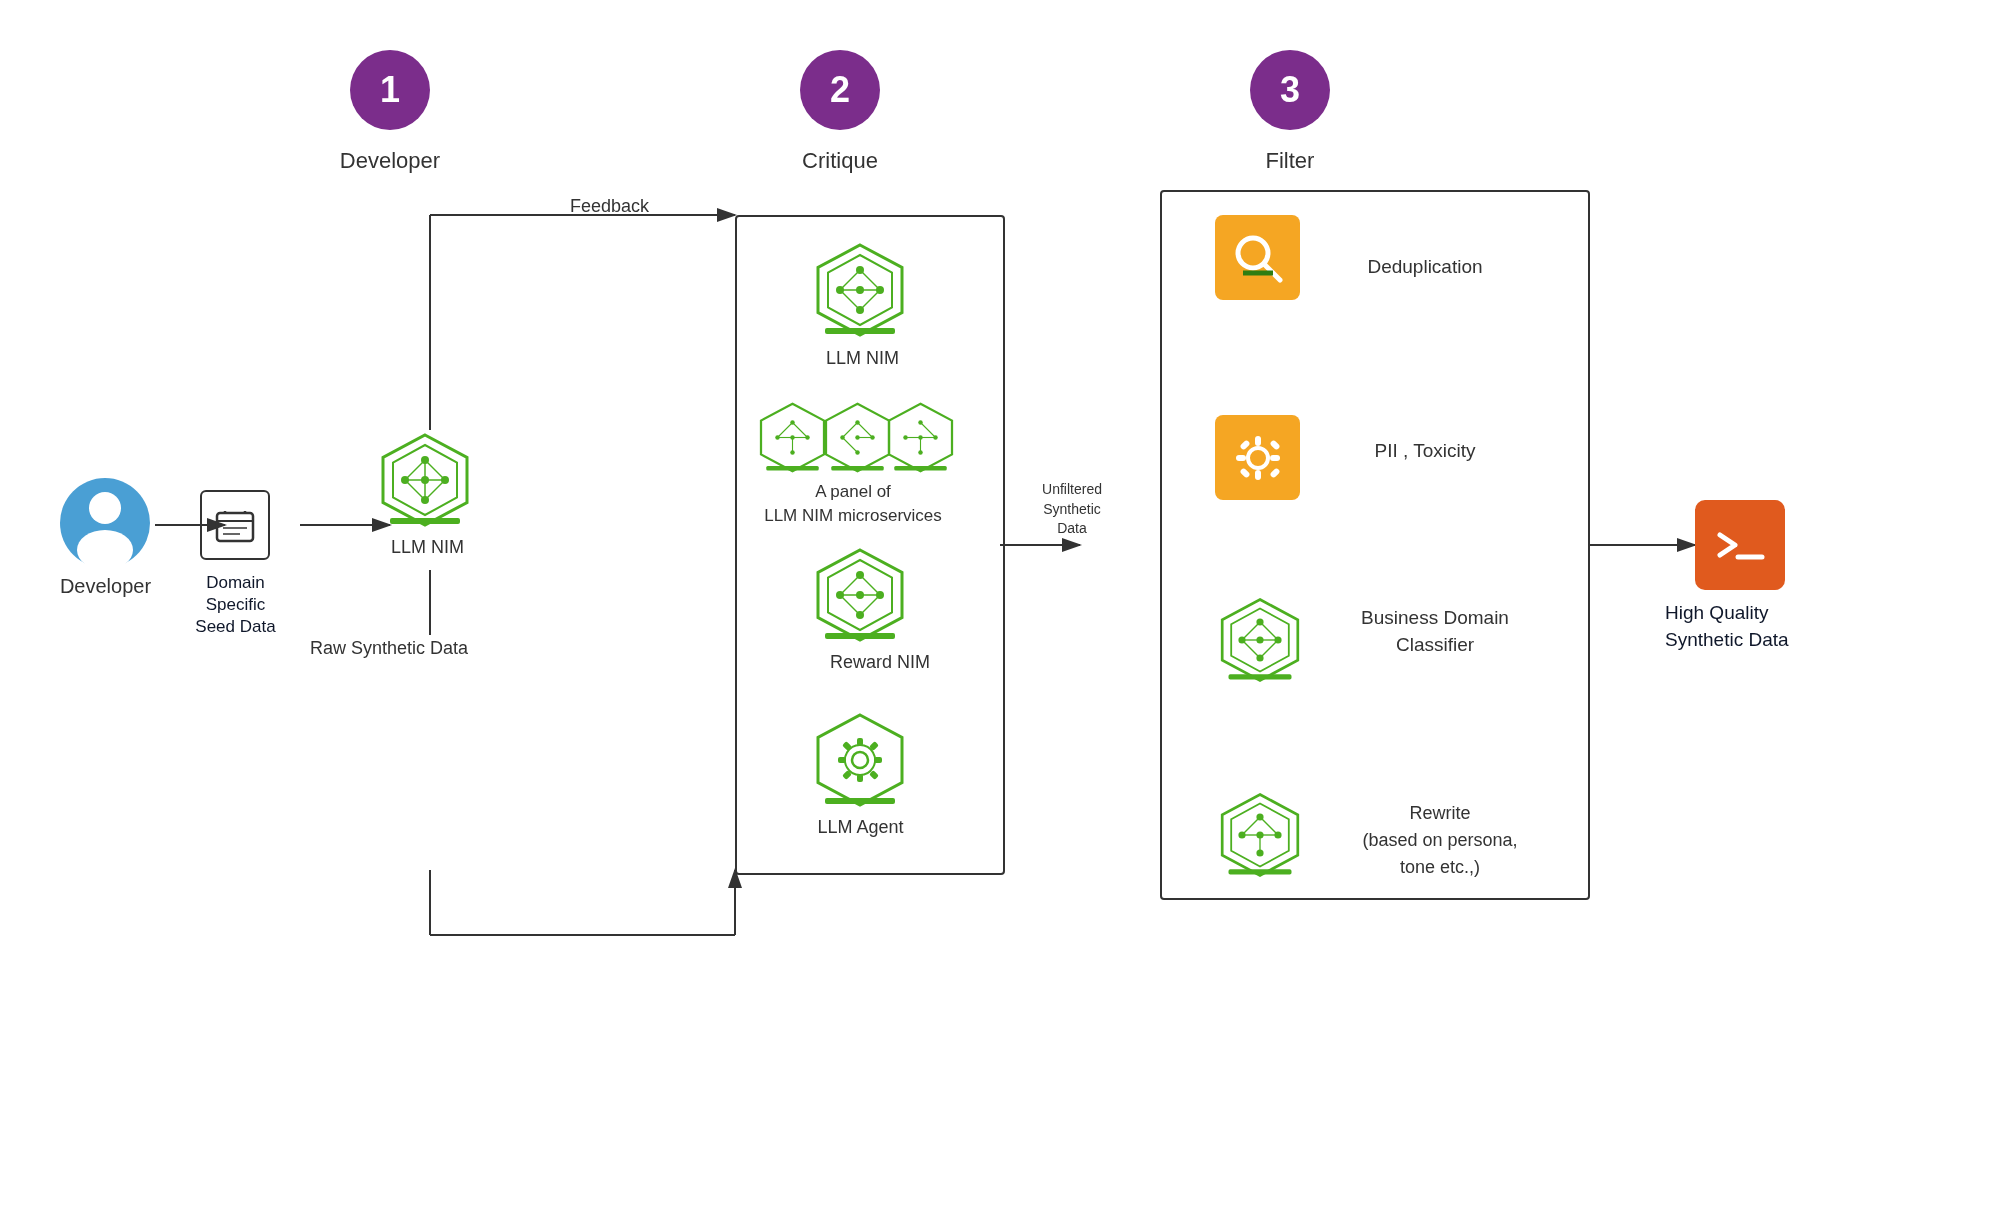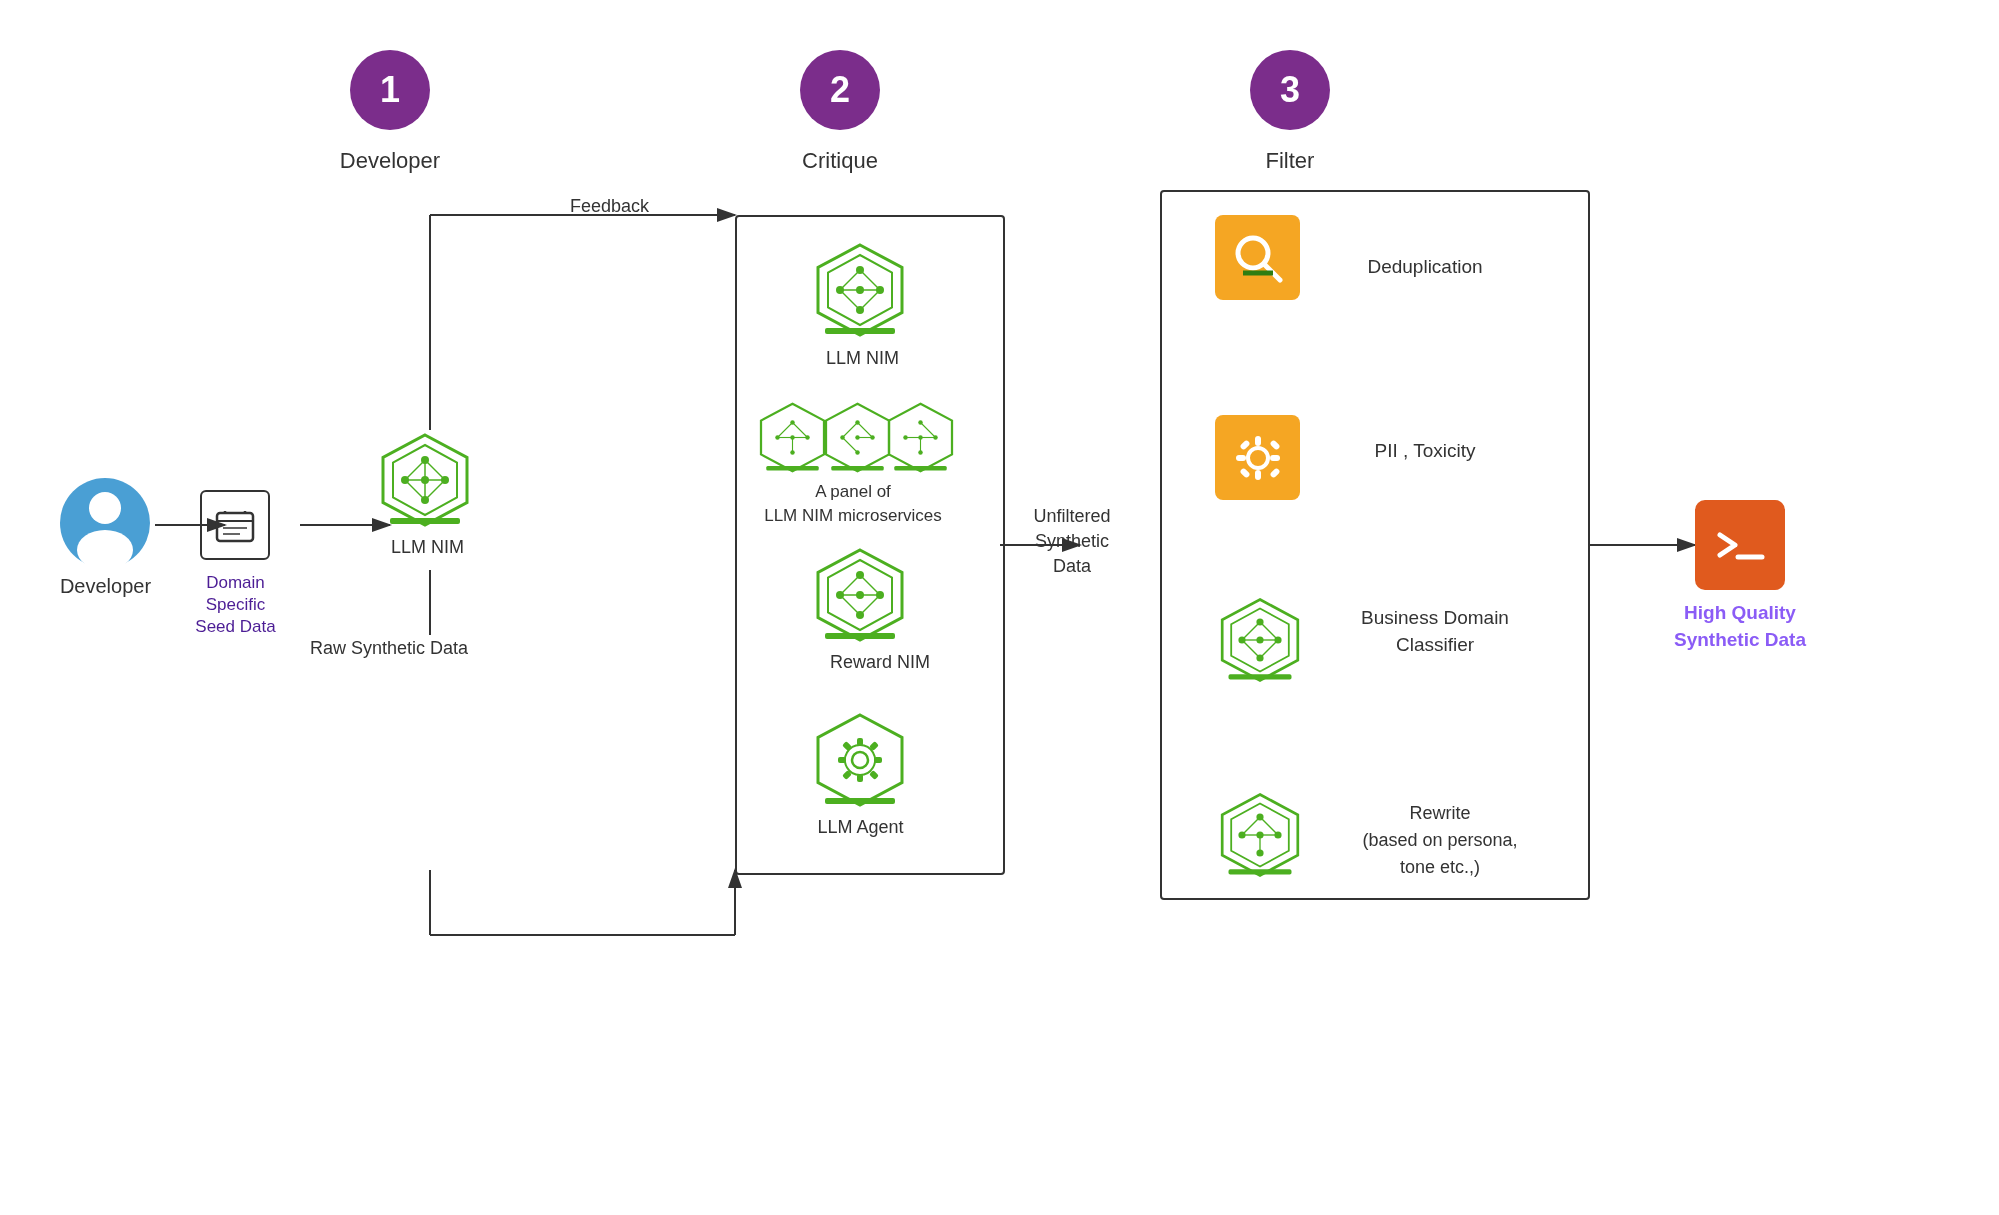--- a/index.html
+++ b/index.html
@@ -51,21 +51,21 @@
       height: 70px;
       border: 2px solid #333;
       border-radius: 6px;
       display: flex;
       align-items: center;
       justify-content: center;
     }
     .seed-data-label {
       position: absolute;
       font-size: 18px;
-      color: #4c1d95;
+      color: #0f172a;
       text-align: center;
       line-height: 1.3;
     }
 
     
     .panel-box {
       position: absolute;
       border: 2px solid #333;
       border-radius: 4px;
     }
@@ -133,24 +133,23 @@
     .unfiltered-label {
       position: absolute;
       font-size: 18px;
       color: #333;
       text-align: center;
     }
 
     .high-quality-label {
       position: absolute;
       font-size: 19px;
-      color: #8b5cf6;
-      text-align: center;
+      color: #0f172a;
+      text-align: left;
       line-height: 1.4;
-      font-weight: bold;
     }
   </style>
 </head>
 <body>
 
 <div class="diagram-container">
 
   <svg class="arrow-svg">
     <defs>
       <marker id="arrowhead" markerWidth="10" markerHeight="7" refX="9" refY="3.5" orient="auto">
@@ -350,21 +349,21 @@
       <rect x="64" y="47" width="8" height="6" rx="2" fill="#4CAF20"></rect>
       <rect x="33" y="33" width="8" height="6" rx="2" fill="#4CAF20" transform="rotate(45,37,36)"></rect>
       <rect x="60" y="33" width="8" height="6" rx="2" fill="#4CAF20" transform="rotate(-45,64,36)"></rect>
       <rect x="33" y="62" width="8" height="6" rx="2" fill="#4CAF20" transform="rotate(-45,37,65)"></rect>
       <rect x="60" y="62" width="8" height="6" rx="2" fill="#4CAF20" transform="rotate(45,64,65)"></rect>
       <rect x="15" y="88" width="70" height="6" rx="2" fill="#4CAF20"></rect>
     </svg>
   </div>
   <div class="icon-label" style="left:808px; top:817px; width:105px; font-size:18px;">LLM Agent</div>
 
-  <div class="unfiltered-label" style="left:1007px; top:504px; width:130px; font-size:18px; line-height:1.4;">Unfiltered<br>Synthetic<br>Data</div>
+  <div class="unfiltered-label" style="left:1007px; top:480px; width:130px; font-size:14px; line-height:1.4;">Unfiltered<br>Synthetic<br>Data</div>
 
   <div class="filter-box" style="left:1160px; top:190px; width:430px; height:710px;">
   </div>
 
   <div class="filter-icon-box" style="left:1215px; top:215px; background:#F5A623;">
     <svg width="60" height="60" viewBox="0 0 60 60">
       <circle cx="25" cy="25" r="15" fill="none" stroke="white" stroke-width="5"></circle>
       <line x1="36" y1="36" x2="52" y2="52" stroke="white" stroke-width="5" stroke-linecap="round"></line>
       <line x1="15" y1="45" x2="45" y2="45" stroke="#2E7D12" stroke-width="5"></line>
     </svg>

